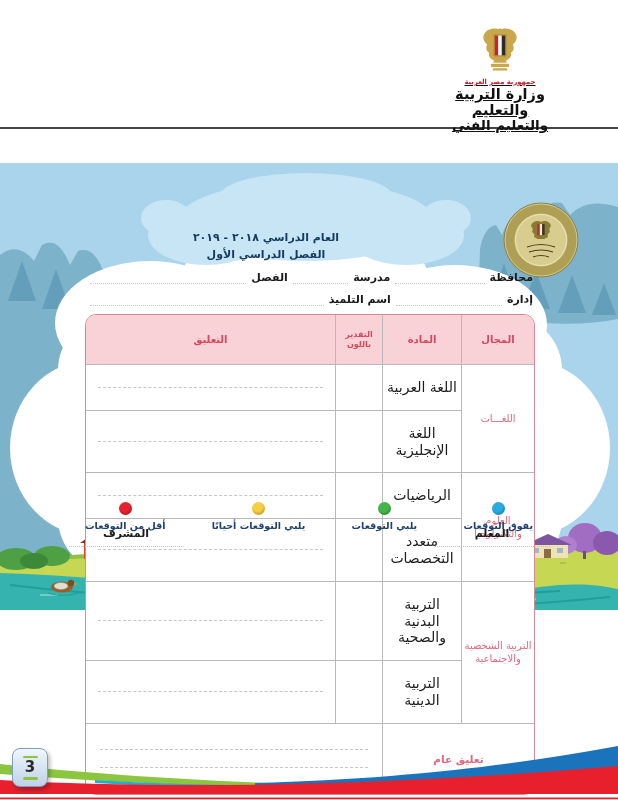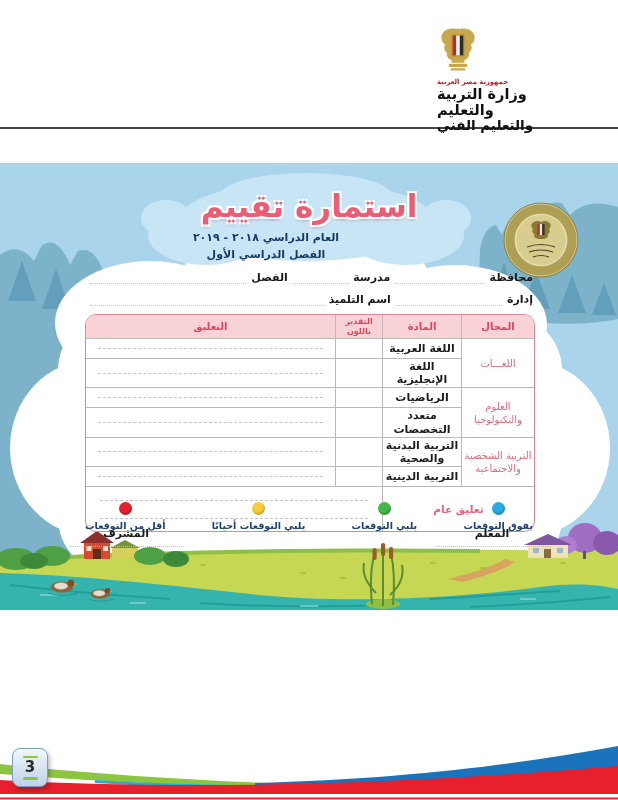--- a/index.html
+++ b/index.html
@@ -1,19 +1,19 @@
 <!DOCTYPE html>
 <html lang="ar" dir="rtl"><head>
 <meta charset="utf-8">
 <style>
   html,body{margin:0;padding:0;background:#fff;}
   .page{position:relative;width:618px;height:800px;background:#ffffff;overflow:hidden;
         font-family:"DejaVu Sans",sans-serif;direction:rtl;}
   
-  .emblem{position:absolute;top:26px;left:437px;width:126px;text-align:left;color:#111;z-index:2;}
+  .emblem{position:absolute;top:26px;left:437px;width:126px;text-align:center;color:#111;z-index:2;text-decoration:underline;}
   .emblem .country{font-size:6.8px;color:#bf2026;font-weight:bold;letter-spacing:.5px;}
   .emblem .min1{font-size:14.5px;font-weight:bold;line-height:1.12;}
   .emblem .min2{font-size:13.5px;font-weight:bold;line-height:1.1;}
   .header-rule{position:absolute;top:127px;left:0;width:618px;height:2px;background:#454545;}
   
   .scene{position:absolute;top:163px;left:0;width:618px;height:447px;z-index:0;}
   
   .title{position:absolute;top:188px;left:0;width:618px;text-align:center;z-index:2;
          font-size:31px;font-weight:bold;color:#ee5c74;
          text-shadow:2px 2px 0 #fff,-2px -2px 0 #fff,2px -2px 0 #fff,-2px 2px 0 #fff,0 3px 3px rgba(120,40,60,.28);}
@@ -22,25 +22,25 @@
   .year{top:231px;} .semester{top:248px;}
   
   .fields{position:absolute;left:85px;width:448px;display:flex;align-items:flex-end;z-index:2;
           font-size:11px;font-weight:bold;color:#191919;height:15px;}
   .f1{top:269px;} .f2{top:291px;}
   .dotline{border-bottom:1.6px dotted #c5c5c5;height:9px;margin:0 5px;}
   
   .tbl-wrap{position:absolute;left:85px;top:314px;width:448px;z-index:2;background:#fff;
             border:1.6px solid #d98995;border-radius:11px;overflow:hidden;}
   .tbl-wrap table{width:100%;border-collapse:collapse;border-style:hidden;}
-  .tbl-wrap th,.tbl-wrap td{border:1px solid #b9b9b9;text-align:center;vertical-align:middle;padding:1px 2px;}
+  .tbl-wrap th,.tbl-wrap td{border:1px solid #b9b9b9;text-align:center;vertical-align:middle;padding:14px 2px;}
   .tbl-wrap thead th{background:#f9d2d7;color:#d5495c;font-size:10px;font-weight:bold;height:21px;}
   .tbl-wrap thead th.h-rating{font-size:8px;line-height:1.15;padding:0;}
   .cell-domain{color:#e0697d;font-weight:normal;font-size:10px;width:68px;line-height:1.3;}
-  .cell-subject{font-weight:bold;font-size:11px;color:#1c1c1c;width:74px;line-height:1.2;}
+  .cell-subject{font-weight:normal;font-size:14px;color:#1c1c1c;width:74px;line-height:1.2;}
   .cell-rating{width:42px;}
   .row-subject{height:20px;}
   .dash{border-top:1.3px dashed #c6c6c6;margin:0 10px;}
   .gc-label{color:#e0697d;font-weight:bold;font-size:10.5px;height:42px;margin-left:23px;}
   .gc-area .dash{margin:0 12px;}
   .gc-area .dash + .dash{margin-top:17px;}
   
   .legend{position:absolute;top:502px;left:85px;width:448px;display:flex;justify-content:space-between;
           align-items:center;z-index:2;}
   .legend-item{display:flex;align-items:center;gap:5px;font-size:9.5px;font-weight:bold;color:#22416e;flex-direction:column;}
@@ -218,21 +218,20 @@
         <rect x="1.2" y="-9" width="2.4" height="11" fill="#3a3325"></rect>
       </g>
       <g stroke="#4a4020" stroke-width="1.1" fill="none">
         <path d="M527,84 q14,-5 28,0"></path>
         <path d="M529,89 q12,-4 24,0"></path>
         <path d="M533,94 q8,-3 16,0"></path>
       </g>
     </g>
   </svg>
 
-  <div class="title">استمارة تقييم</div>
   <div class="year">العام الدراسي ٢٠١٨ - ٢٠١٩</div>
   <div class="semester">الفصل الدراسي الأول</div>
 
   <div class="fields f1">
     <span>محافظة</span>
     <span class="dotline" style="flex-grow:1"></span>
     <span>مدرسة</span>
     <span class="dotline" style="flex-grow:0.62"></span>
     <span>الفصل</span>
     <span class="dotline" style="flex-grow:1.75"></span>

